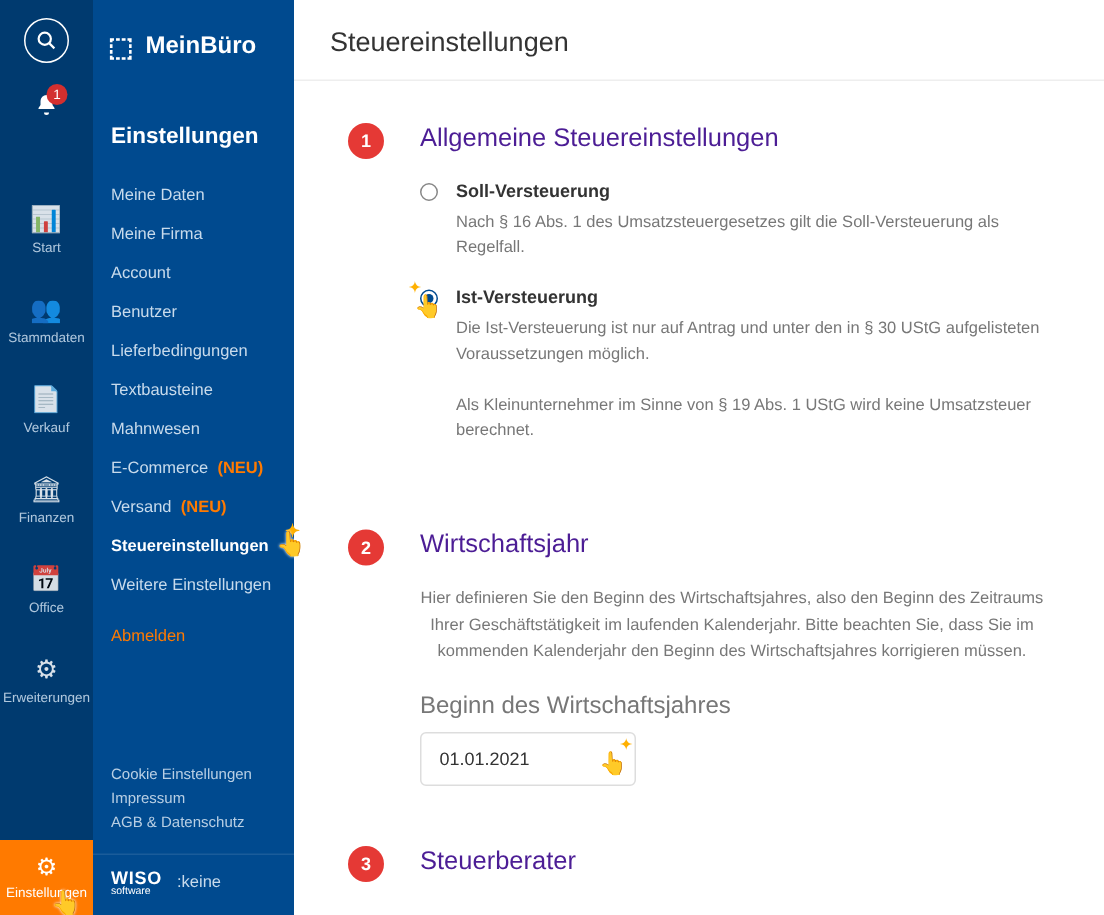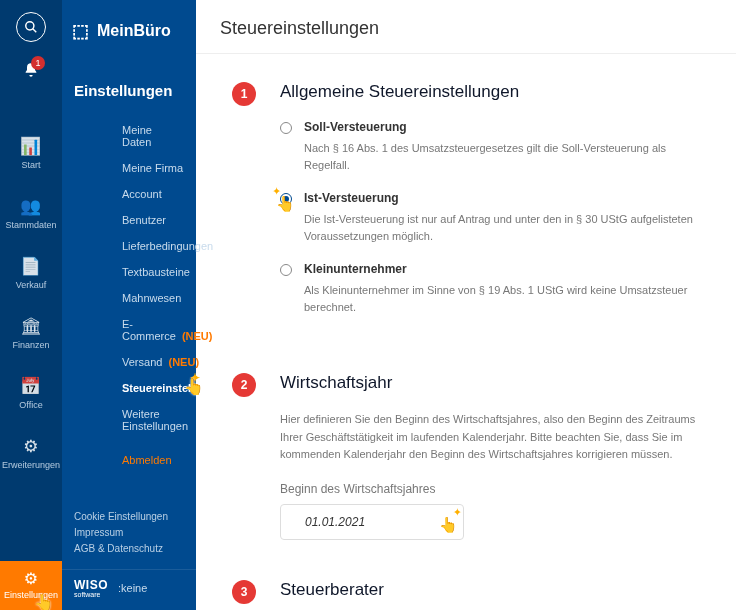--- a/index.html
+++ b/index.html
@@ -20,52 +20,52 @@
     .rail-settings .ri-label { font-size: 9px; }
     .hand-cursor { position: absolute; font-size: 16px; bottom: -2px; left: 34px; filter: drop-shadow(0 0 1px #fff); pointer-events: none; }
     .hand-cursor2 { position: absolute; font-size: 16px; right: -8px; top: 2px; filter: drop-shadow(0 0 1px #fff); pointer-events: none; }
     .click-star { position: absolute; font-size: 12px; color: #ffb000; right: -4px; top: -4px; pointer-events: none; }
     
     
     .sidebar { width: 134px; background: #004a8f; color: #fff; display: flex; flex-direction: column; }
     .brand { height: 62px; display: flex; align-items: center; padding-left: 10px; font-size: 16px; font-weight: 600; gap: 8px; background: #004a8f; }
     .brand-icon { font-size: 18px; }
     .sidebar-title { font-size: 15px; font-weight: 600; padding: 20px 12px 18px; color: #fff; }
-    .sidebar-list { display: flex; flex-direction: column; padding-left: 48px; }
+    .sidebar-list { display: flex; flex-direction: column; }
     .sidebar-item { padding: 7px 12px; font-size: 11px; color: #c8dbec; cursor: pointer; position: relative; }
     .sidebar-item.active { font-weight: 700; color: #fff; }
     .sidebar-item .neu { color: #ff7a00; font-weight: 700; }
     .sidebar-logout { padding: 7px 12px 0; font-size: 11px; color: #ff7a00; font-weight: 400; cursor: pointer; margin-top: 8px; }
     .sidebar-spacer { flex: 1; }
     .sidebar-footer { padding: 10px 12px; font-size: 10px; color: #b8cfe4; }
     .sidebar-footer div { margin-bottom: 5px; cursor: pointer; }
     .brand-footer { padding: 8px 12px 12px; display: flex; gap: 10px; align-items: center; border-top: 1px solid rgba(255,255,255,0.1); }
     .wiso { font-size: 12px; font-weight: 700; letter-spacing: 0.5px; }
     .wiso-sub { font-size: 7px; display: block; font-weight: 400; letter-spacing: 0; margin-top: -1px; }
     .buhl { font-size: 11px; color: #c8dbec; }
     
     
     .main { flex: 1; background: #fff; display: flex; flex-direction: column; overflow: hidden; }
     .page-header { padding: 18px 24px 14px; font-size: 18px; color: #333; border-bottom: 1px solid #eee; }
     .page-body { flex: 1; overflow-y: auto; padding: 28px 40px 20px 36px; }
     .section { display: flex; margin-bottom: 40px; }
     .section-num { width: 48px; flex-shrink: 0; }
     .num-badge { width: 24px; height: 24px; background: #e53935; color: #fff; border-radius: 50%; display: flex; align-items: center; justify-content: center; font-size: 12px; font-weight: 600; }
     .section-content { flex: 1; }
-    .section-title { font-size: 17px; color: #0f172a; margin-bottom: 18px; font-weight: 400; }
+    .section-title { font-size: 17px; color: #4c1d95; margin-bottom: 18px; font-weight: 400; }
     .radio-group { margin-bottom: 18px; }
     .radio-row { display: flex; align-items: flex-start; gap: 12px; cursor: pointer; position: relative; }
     .radio { width: 12px; height: 12px; border: 1.5px solid #888; border-radius: 50%; margin-top: 2px; flex-shrink: 0; display: flex; align-items: center; justify-content: center; }
     .radio.checked { border-color: #004a8f; }
     .radio.checked::after { content: ''; width: 6px; height: 6px; background: #004a8f; border-radius: 50%; }
     .radio-label { font-size: 12px; font-weight: 700; color: #333; }
     .radio-desc { font-size: 11px; color: #777; margin-top: 6px; margin-left: 24px; line-height: 1.5; }
-    .section-desc { font-size: 11px; color: #777; line-height: 1.6; margin-bottom: 18px; }
-    .field-label { font-size: 12px; color: #777; margin-bottom: 8px; }
-    .input-box { border: 1px solid #ddd; border-radius: 4px; padding: 10px 24px; font-size: 12px; color: #333; width: 184px; position: relative; cursor: pointer; font-style: italic; }
+    .section-desc { font-size: 11px; color: #777; line-height: 1.6; margin-bottom: 18px; text-align: center; }
+    .field-label { font-size: 16px; color: #777; margin-bottom: 8px; }
+    .input-box { border: 1px solid #ddd; border-radius: 4px; padding: 10px 12px; font-size: 12px; color: #333; width: 144px; position: relative; cursor: pointer; }
     .input-wrap { position: relative; display: inline-block; }
   </style>
 </head>
 <body>
 
 <div class="app">
 
   <div class="icon-rail">
     <div class="search-circle">
       <svg width="14" height="14" viewBox="0 0 24 24" fill="none" stroke="#fff" stroke-width="2.5">
@@ -170,24 +170,20 @@
             <div class="radio-row" style="position:relative">
               <div class="radio checked"></div>
               <div class="radio-label">Ist-Versteuerung</div>
               <span style="position:absolute;left:-4px;top:4px;font-size:15px;pointer-events:none">👆</span>
               <span style="position:absolute;left:-8px;top:-6px;font-size:11px;color:#ffb000;pointer-events:none">✦</span>
             </div>
             <div class="radio-desc">Die Ist-Versteuerung ist nur auf Antrag und unter den in § 30 UStG aufgelisteten Voraussetzungen möglich.</div>
           </div>
 
           <div class="radio-group">
-            <div class="radio-row">
-              <div class="radio"></div>
-              <div class="radio-label">Kleinunternehmer</div>
-            </div>
             <div class="radio-desc">Als Kleinunternehmer im Sinne von § 19 Abs. 1 UStG wird keine Umsatzsteuer berechnet.</div>
           </div>
         </div>
       </div>
 
       <div class="section">
         <div class="section-num">
             <div class="num-badge">2</div>
           </div>
         <div class="section-content">

